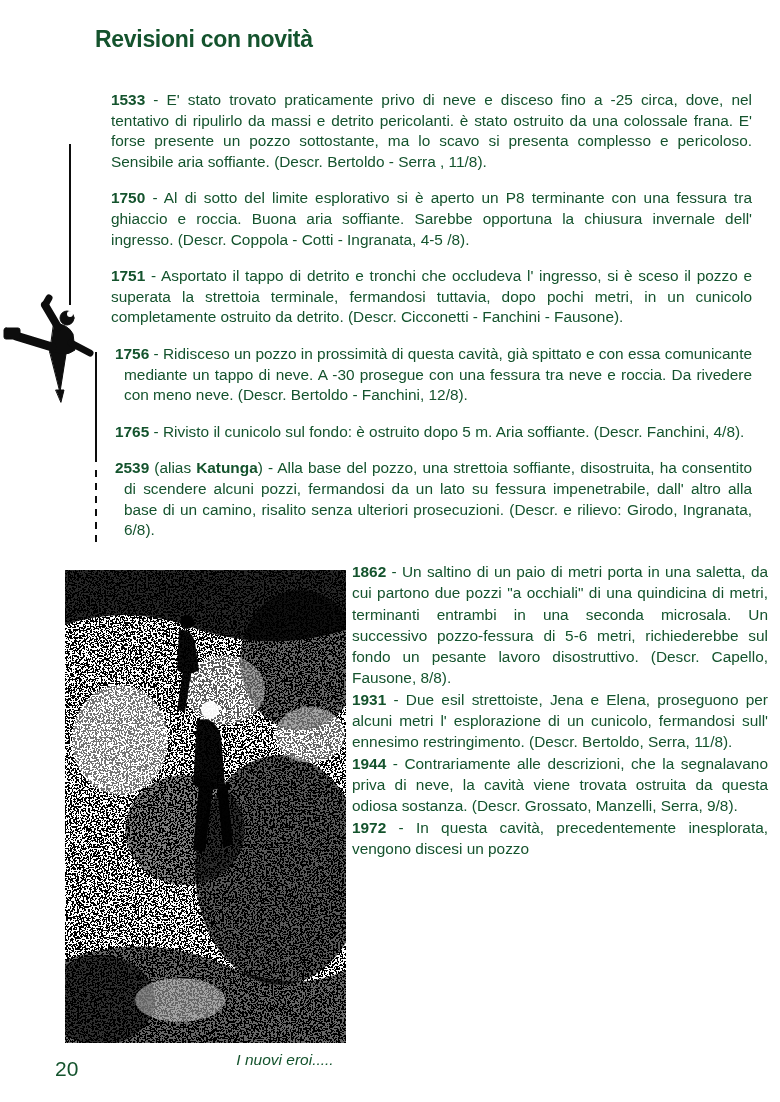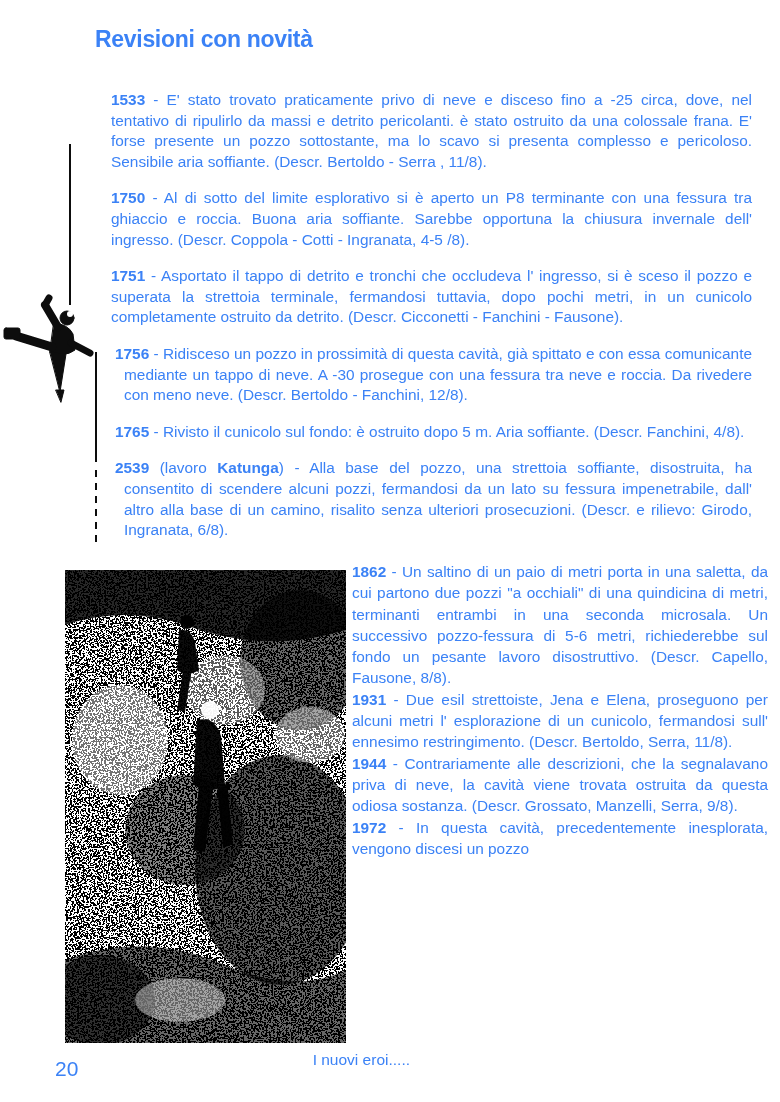--- a/index.html
+++ b/index.html
@@ -1,20 +1,20 @@
 <!DOCTYPE html>
 <html><head>
 <meta charset="utf-8">
 <style>
   html,body{margin:0;padding:0;background:#ffffff;}
   .page{
     position:relative;
     width:780px;height:1102px;
     background:#ffffff;
-    color:#3b82f6;
+    color:#14532d;
     font-family:"Liberation Sans","DejaVu Sans",sans-serif;
     overflow:hidden;
   }
   .title{
     position:absolute;left:95px;top:26px;
     font-size:23px;font-weight:bold;letter-spacing:-0.3px;
     margin:0;
   }
   .top-text{
     position:absolute;left:95px;top:74px;width:673px;
@@ -26,21 +26,21 @@
   .indent-block p{text-indent:-9px;}
   b.num{font-weight:bold;}
   .rope-art{position:absolute;left:0;top:140px;}
   .photo{
     position:absolute;left:65px;top:570px;width:281px;height:473px;
     background:#777;
   }
   .photo svg{display:block;}
   .caption{
     position:absolute;left:160px;top:1051px;width:250px;
-    text-align:right;font-size:15.5px;
+    text-align:center;font-style:italic;font-size:15.5px;
   }
   .right-col{
     position:absolute;left:352px;top:561px;width:416px;
     font-size:15.4px;line-height:21.3px;
     text-align:justify;
   }
   .right-col p{margin:0;}
   .page-number{
     position:absolute;left:55px;top:1057px;
     font-size:21px;
@@ -72,21 +72,21 @@
     </g>
   </svg>
 
   <div class="top-text">
     <p><b class="num">1533</b> <span>- E' stato trovato praticamente privo di neve e disceso fino a -25 circa, dove, nel tentativo di ripulirlo da massi e detrito pericolanti. è stato ostruito da una colossale frana. E' forse presente un pozzo sottostante, ma lo scavo si presenta complesso e pericoloso. Sensibile aria soffiante. (Descr. Bertoldo - Serra , 11/8).</span></p>
     <p><b class="num">1750</b> <span>- Al di sotto del limite esplorativo si è aperto un P8 terminante con una fessura tra ghiaccio e roccia. Buona aria soffiante. Sarebbe opportuna la chiusura invernale dell' ingresso. (Descr. Coppola - Cotti - Ingranata, 4-5 /8).</span></p>
     <p><b class="num">1751</b> <span>- Asportato il tappo di detrito e tronchi che occludeva l' ingresso, si è sceso il pozzo e superata la strettoia terminale, fermandosi tuttavia, dopo pochi metri, in un cunicolo completamente  ostruito  da detrito. (Descr. Cicconetti - Fanchini - Fausone).</span></p>
     <div class="indent-block">
       <p><b class="num">1756</b> <span>- Ridisceso un pozzo in prossimità di questa cavità, già spittato e con essa comunicante mediante un tappo di neve. A -30 prosegue con una fessura tra neve e roccia. Da rivedere con meno neve. (Descr. Bertoldo - Fanchini, 12/8).</span></p>
       <p><b class="num">1765</b> <span>- Rivisto il cunicolo sul fondo: è ostruito dopo 5 m. Aria soffiante. (Descr. Fanchini, 4/8).</span></p>
-      <p><b class="num">2539</b> <span>(lavoro </span><b class="num">Katunga</b><span>) - Alla base del pozzo, una strettoia soffiante, disostruita, ha consentito di scendere alcuni pozzi, fermandosi da un lato su fessura impenetrabile, dall' altro alla base di un camino, risalito senza ulteriori prosecuzioni. (Descr. e rilievo: Girodo, Ingranata, 6/8).</span></p>
+      <p><b class="num">2539</b> <span>(alias </span><b class="num">Katunga</b><span>) - Alla base del pozzo, una strettoia soffiante, disostruita, ha consentito di scendere alcuni pozzi, fermandosi da un lato su fessura impenetrabile, dall' altro alla base di un camino, risalito senza ulteriori prosecuzioni. (Descr. e rilievo: Girodo, Ingranata, 6/8).</span></p>
     </div>
   </div>
 
   <div class="photo">
     <svg width="281" height="473" viewBox="0 0 281 473" aria-hidden="true">
       <defs>
         <filter id="grain" x="0" y="0" width="100%" height="100%">
           <feTurbulence type="fractalNoise" baseFrequency="0.55" numOctaves="2" seed="11" stitchTiles="stitch"></feTurbulence>
           <feColorMatrix type="saturate" values="0"></feColorMatrix>
           <feComponentTransfer>

